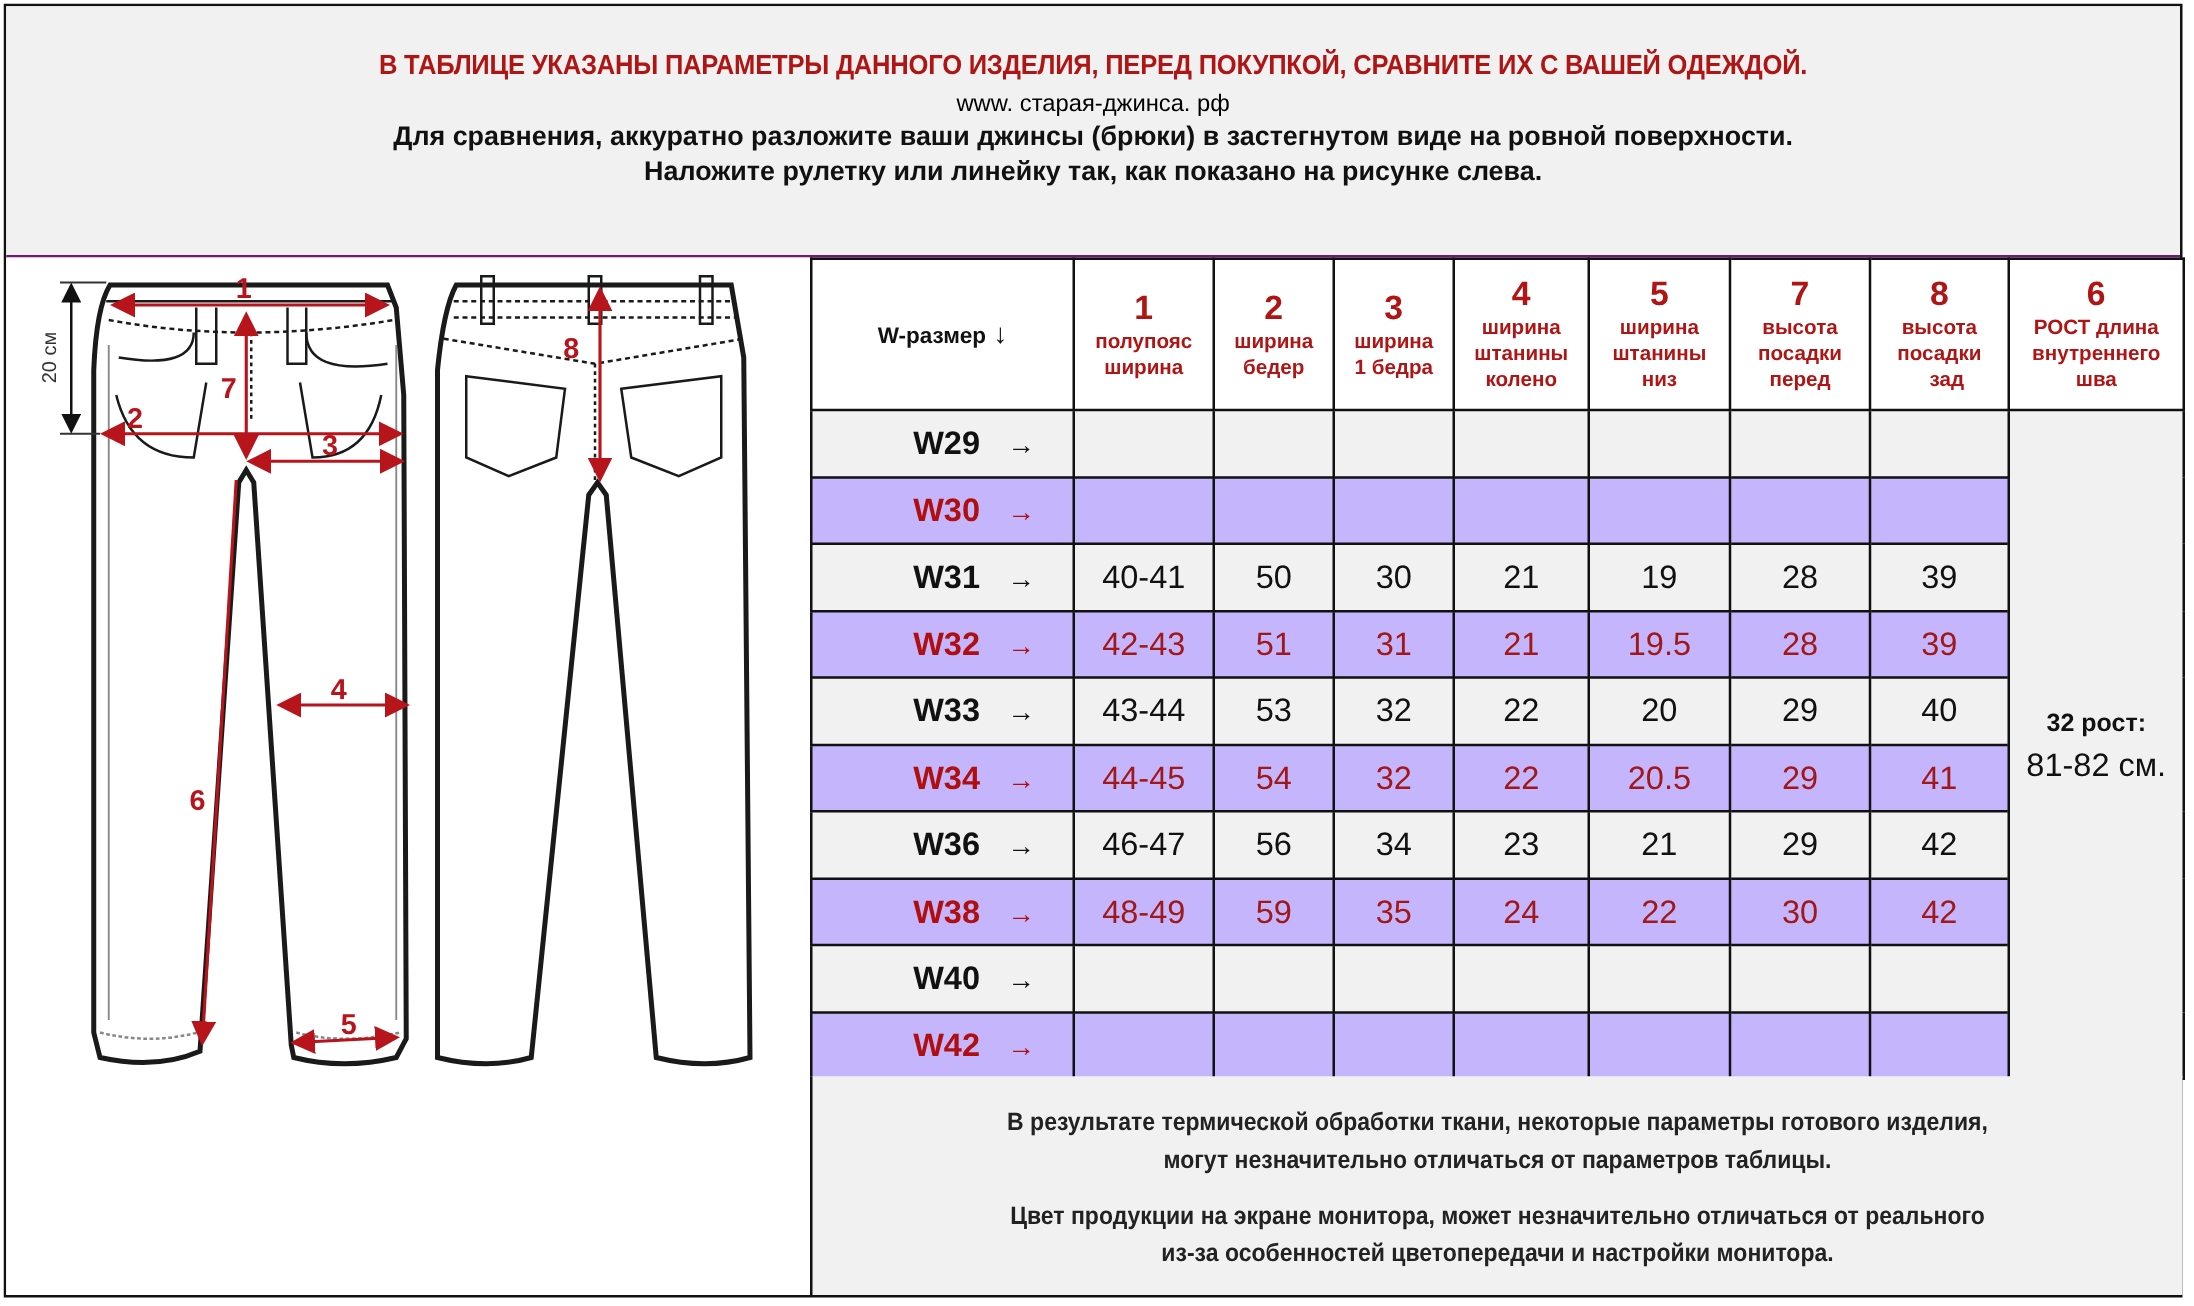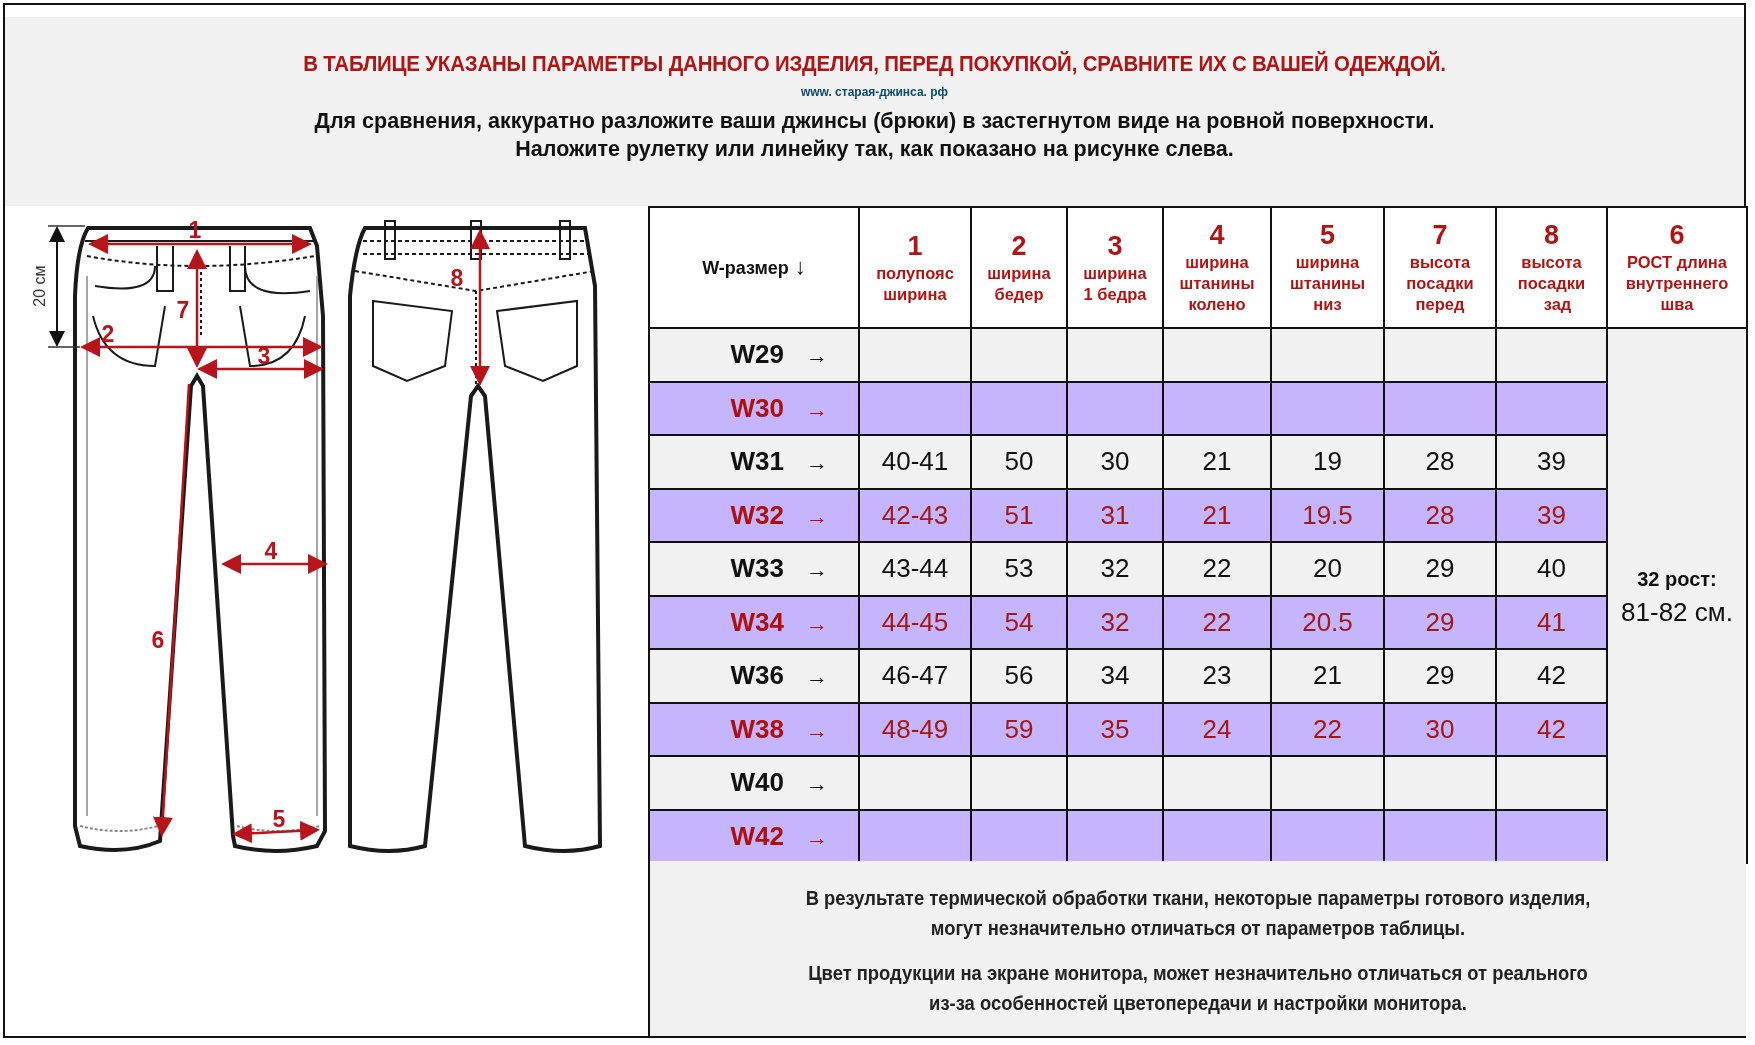--- a/index.html
+++ b/index.html
@@ -1,27 +1,27 @@
 <!DOCTYPE html>
 <html><head>
 <meta charset="utf-8">
 <style>
   html, body { margin: 0; padding: 0; background: #ffffff; }
   body { width: 1755px; height: 1045px; position: relative; overflow: hidden;
          font-family: "Liberation Sans", sans-serif; }
   .frame { position: absolute; left: 3px; top: 3px; width: 1743px; height: 1035px;
            border: 2px solid #111; box-sizing: border-box; background: #fff; }
-  .header { position: absolute; left: 0; top: 12px; width: 100%; height: 201px;
+  .header { position: absolute; left: 0; top: 0; width: 100%; height: 201px;
             background: #f1f1f1; border-bottom: 2px solid #701a75; box-sizing: border-box;
             text-align: center; }
   .h-title { position: absolute; top: 34px; left: 0; right: 0; color: #b01515;
              font-weight: bold; font-size: 22px; letter-spacing: -0.2px;
              font-family: "Liberation Sans Narrow", "Liberation Sans", sans-serif; transform: scaleX(0.93); }
-  .h-site { position: absolute; top: 68px; left: 0; right: 0; color: #0c4a6e;
-            font-size: 12px; font-weight: bold; }
+  .h-site { position: absolute; top: 68px; left: 0; right: 0; color: #000000;
+            font-size: 19px; font-weight: normal; }
   .h-line { position: absolute; left: 0; right: 0; color: #111; font-weight: bold; font-size: 21.5px; }
   .h-l1 { top: 92px; } .h-l2 { top: 120px; } .h-l3 { top: 148px; }
 
   .drawing { position: absolute; left: 0; top: 201px; width: 643px; height: 830px; background:#fff; }
   .drawing svg { position: absolute; left: 0; top: 0; }
 
   .tablewrap { position: absolute; left: 643px; top: 201px; width: 1098px; }
   table { border-collapse: collapse; table-layout: fixed; width: 1098px; }
   td, th { border: 2px solid #111; padding: 0; text-align: center; vertical-align: middle; }
   th { background: #fff; height: 119px; color: #b01515; font-weight: bold; font-size: 16.5px; line-height: 21px; }

